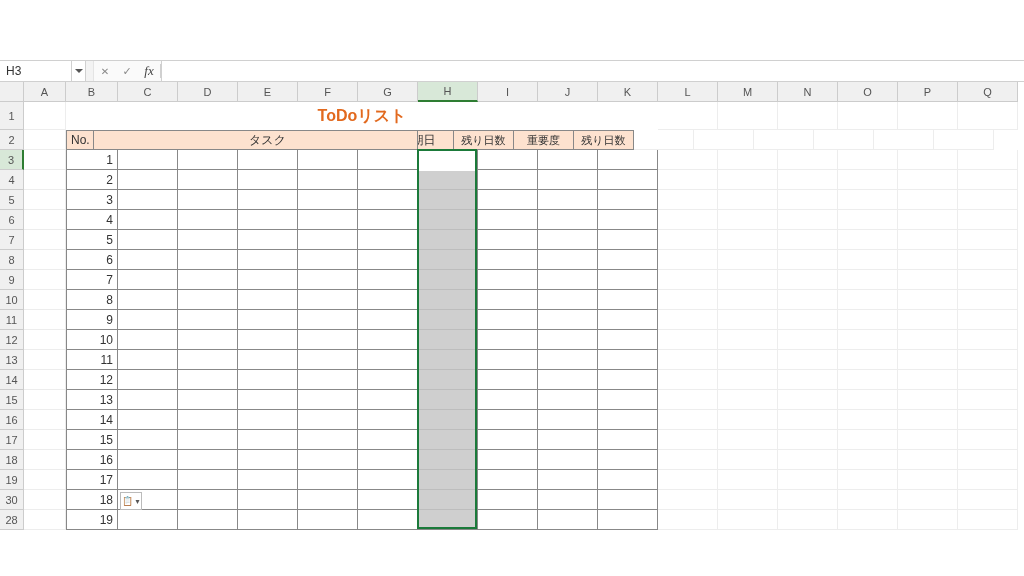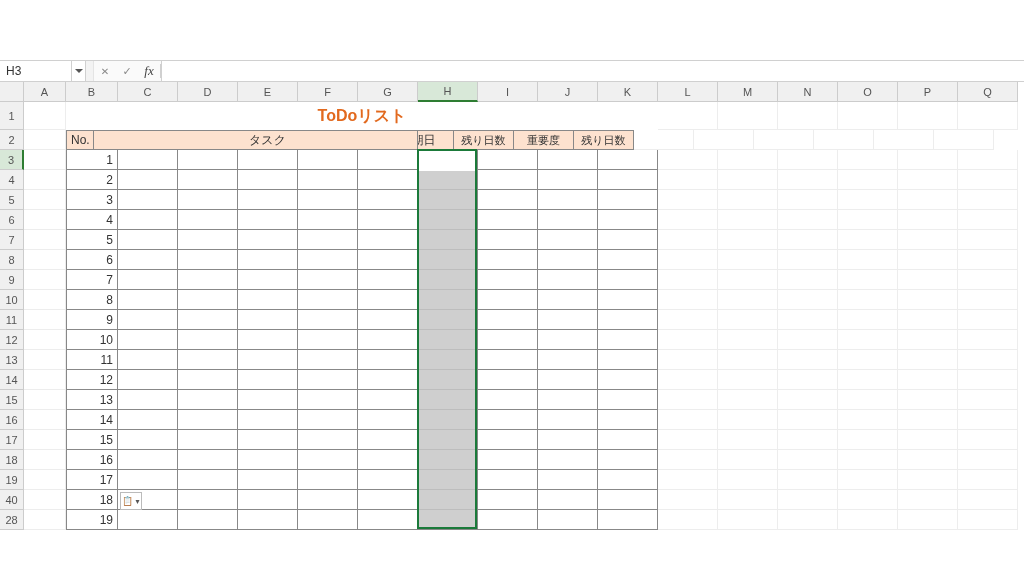--- a/index.html
+++ b/index.html
@@ -95,21 +95,21 @@
       <div class="rh" style="height: 20px;">10</div>
       <div class="rh" style="height: 20px;">11</div>
       <div class="rh" style="height: 20px;">12</div>
       <div class="rh" style="height: 20px;">13</div>
       <div class="rh" style="height: 20px;">14</div>
       <div class="rh" style="height: 20px;">15</div>
       <div class="rh" style="height: 20px;">16</div>
       <div class="rh" style="height: 20px;">17</div>
       <div class="rh" style="height: 20px;">18</div>
       <div class="rh" style="height: 20px;">19</div>
-      <div class="rh" style="height: 20px;">40</div>
+      <div class="rh" style="height: 20px;">30</div>
       <div class="rh" style="height: 20px;">28</div>
     </div>
   <div class="cells" id="cells">
       <div class="row">
         <div class="cell " style="width: 42px; height: 28px;"></div>
         <div class="cell " style="width: 52px; height: 28px;"></div>
         <div class="cell " style="width: 60px; height: 28px;"></div>
         <div class="cell " style="width: 60px; height: 28px;"></div>
         <div class="cell " style="width: 60px; height: 28px;"></div>
         <div class="cell " style="width: 60px; height: 28px;"></div>

